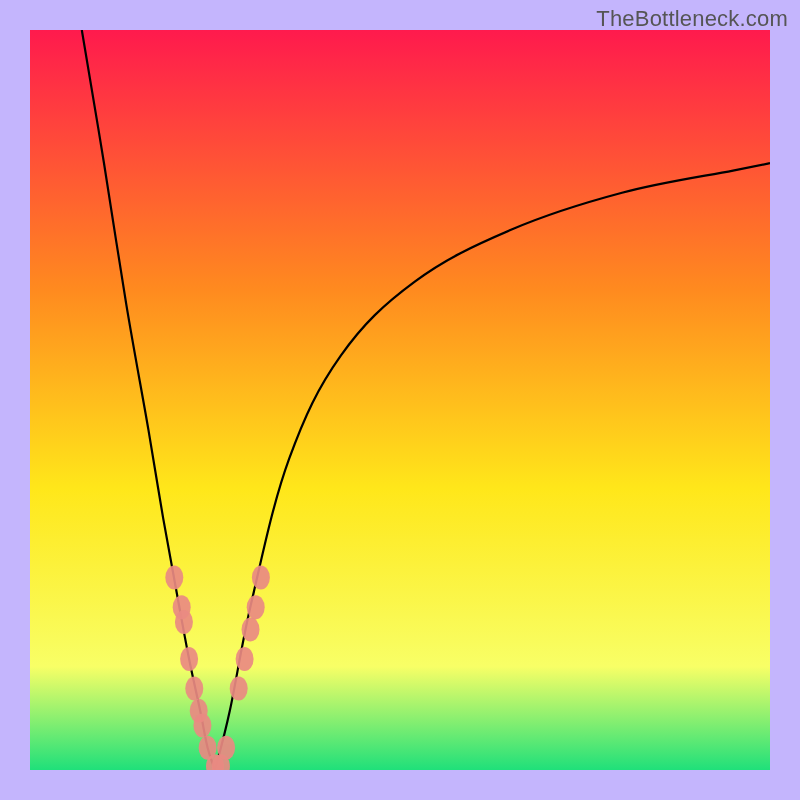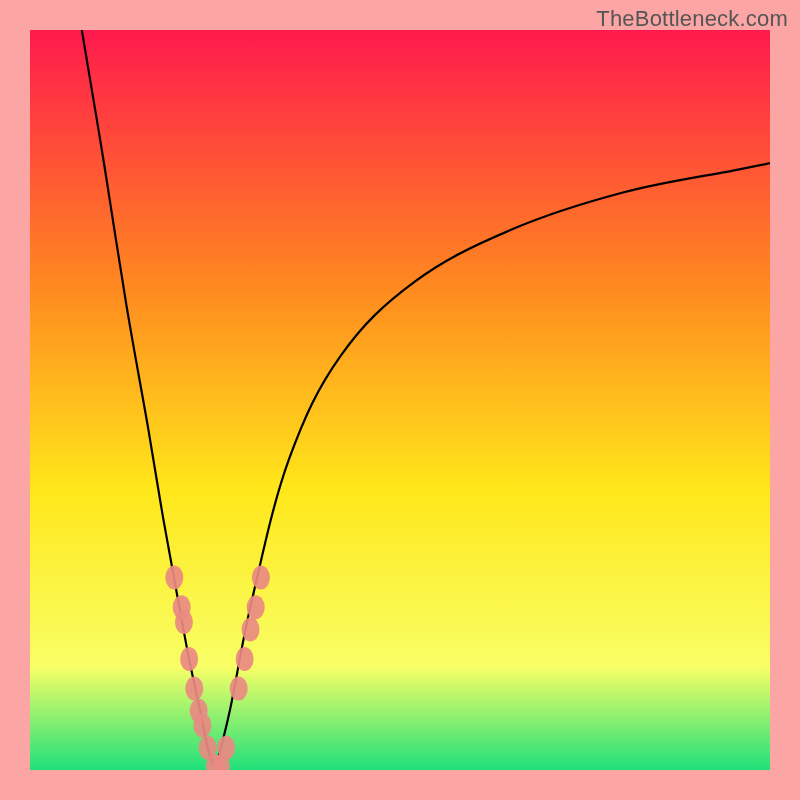--- a/index.html
+++ b/index.html
@@ -9,21 +9,21 @@
     height: 800px;
     overflow: hidden;
     background: #000;
     font-family: Arial, Helvetica, sans-serif;
   }
   .frame {
     position: absolute;
     top: 0; left: 0;
     width: 800px;
     height: 800px;
-    background: #fca5a5;
+    background: #c4b5fd;
   }
   .plot-area {
     position: absolute;
     top: 30px;
     left: 30px;
     width: 740px;
     height: 740px;
     
   }
   .watermark {

